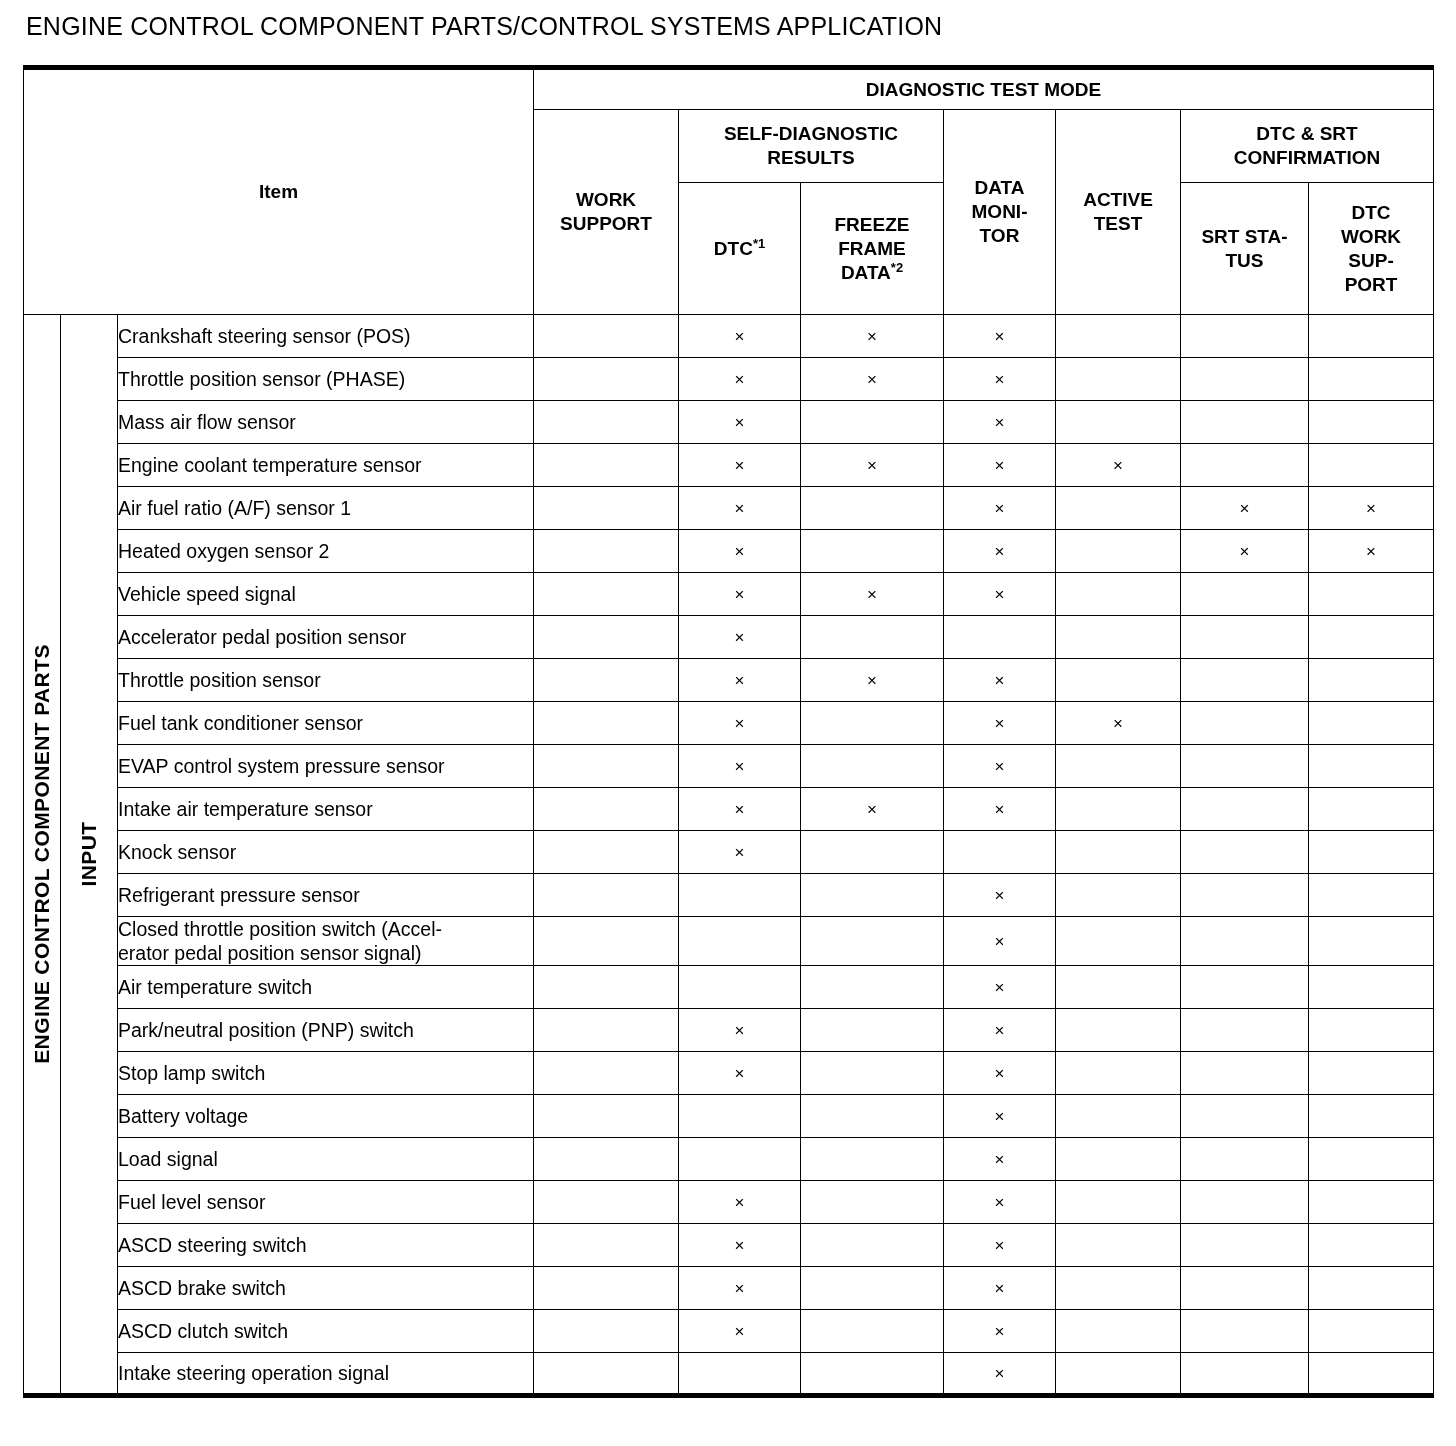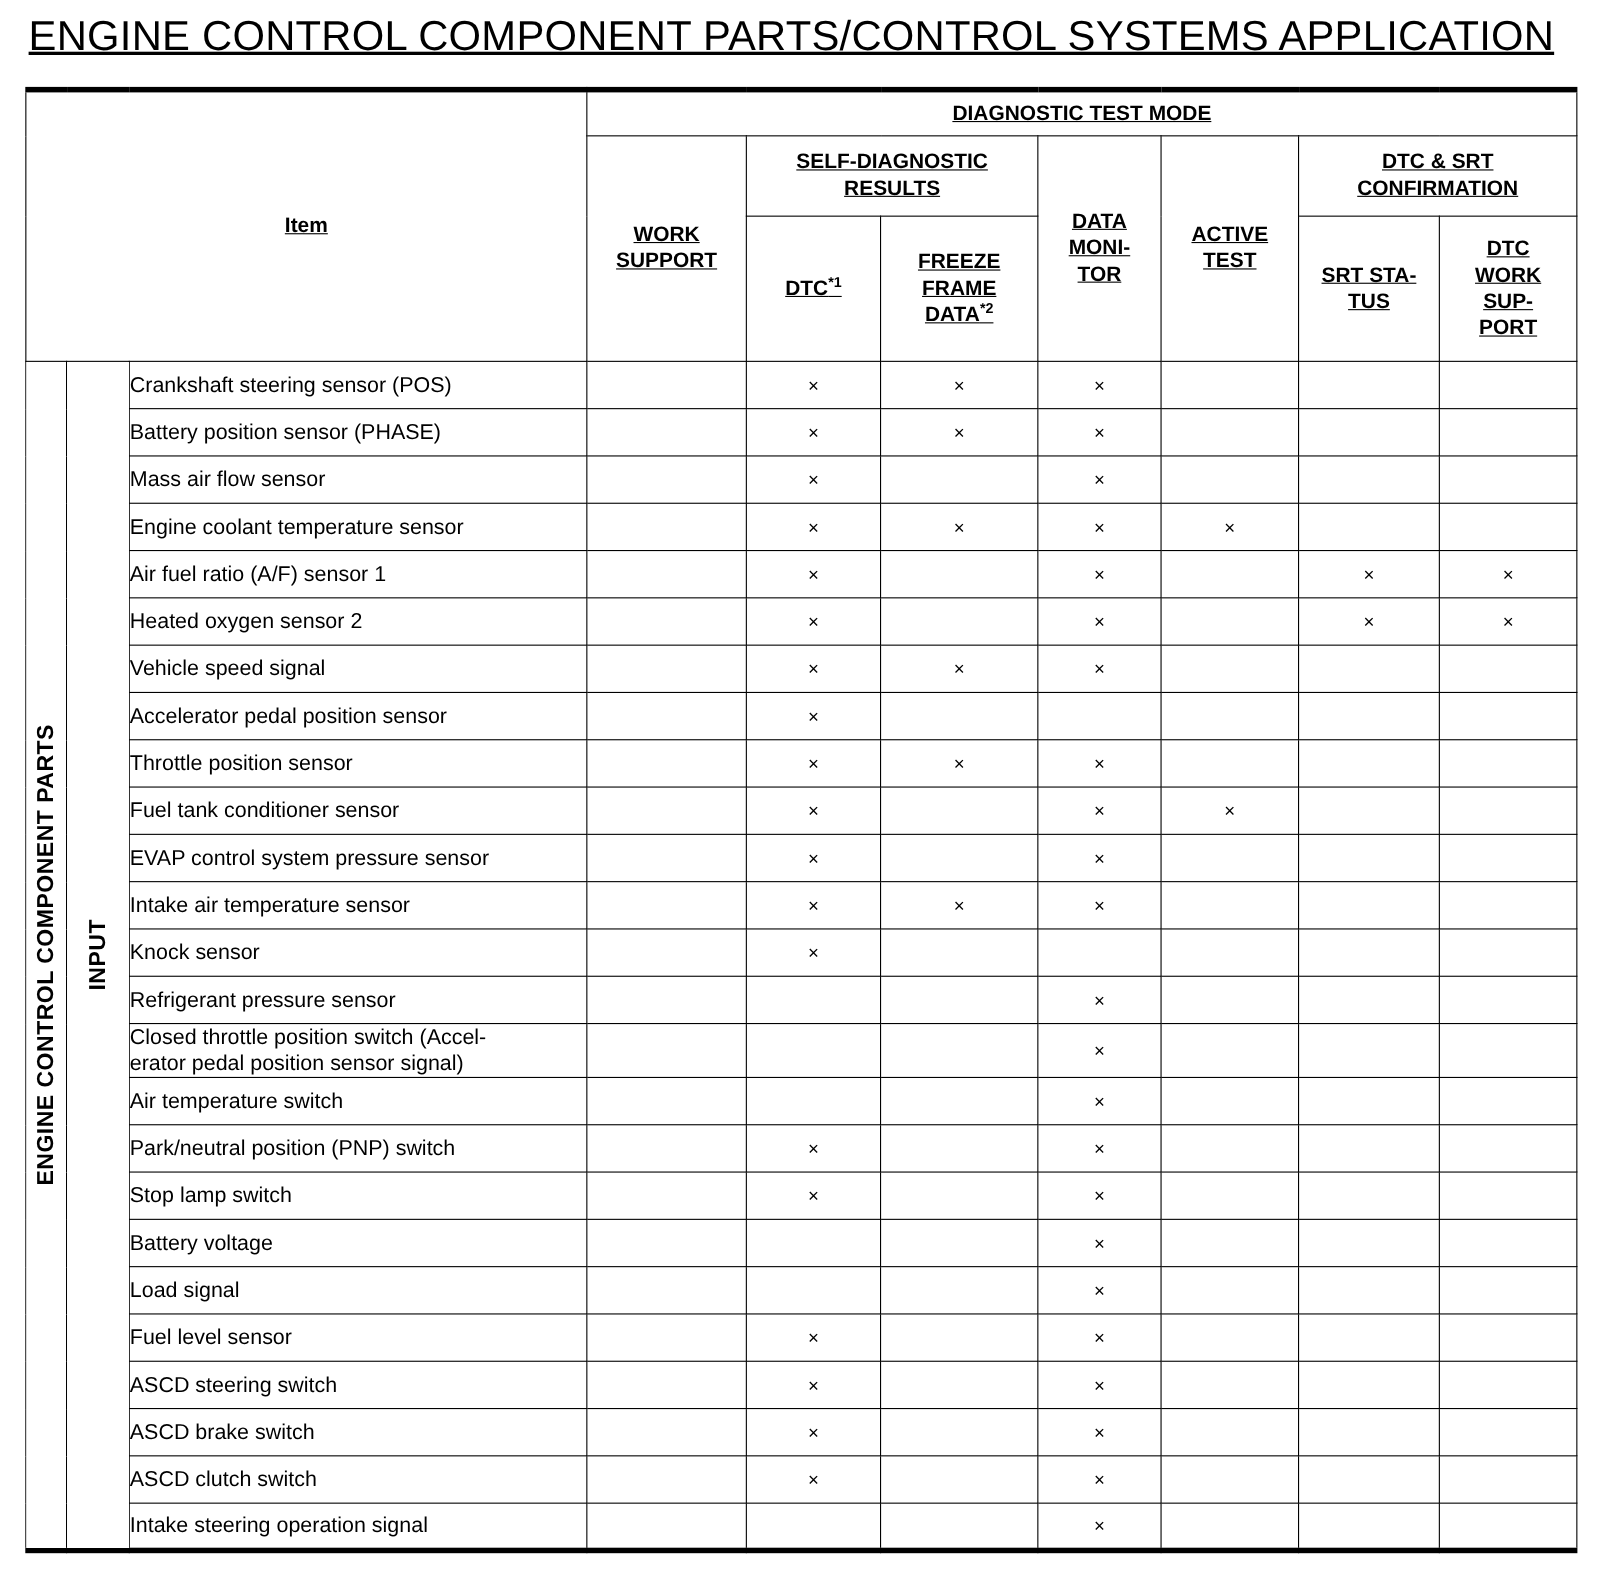--- a/index.html
+++ b/index.html
@@ -11,46 +11,44 @@
     width: 1456px;
     height: 1446px;
     overflow: hidden;
     font-family: "Liberation Sans", sans-serif;
     color: #000;
   }
   .page {
     padding: 10px 23px 0 23px;
   }
   .doc-title {
-    font-size: 38px;
+    font-size: 25px;
     font-weight: 400;
     letter-spacing: 0.2px;
     margin: 2px 0 24px 3px;
     white-space: nowrap;
-    text-decoration: underline;
   }
   table.app {
     border-collapse: collapse;
     table-layout: fixed;
     width: 1410px;
     border-top: 5px solid #000;
     border-bottom: 5px solid #000;
   }
   table.app th,
   table.app td {
     border: 1px solid #000;
     padding: 0;
     background: #fff;
   }
   thead th {
     font-weight: bold;
     font-size: 19px;
     line-height: 24px;
     vertical-align: middle;
-    text-decoration: underline;
   }
   thead tr:nth-child(1) { height: 42px; }
   thead tr:nth-child(2) { height: 73px; }
   thead tr:nth-child(3) { height: 132px; }
   .pre { white-space: pre-line; }
   thead sup {
     font-size: 13px;
     line-height: 0;
   }
   tbody tr { height: 43px; }
@@ -148,21 +146,21 @@
           <td class="item">Crankshaft steering sensor (POS)</td>
           <td class="mark"></td>
           <td class="mark">×</td>
           <td class="mark">×</td>
           <td class="mark">×</td>
           <td class="mark"></td>
           <td class="mark"></td>
           <td class="mark"></td>
         </tr>
         <tr>
-          <td class="item">Battery position sensor (PHASE)</td>
+          <td class="item">Throttle position sensor (PHASE)</td>
           <td class="mark"></td>
           <td class="mark">×</td>
           <td class="mark">×</td>
           <td class="mark">×</td>
           <td class="mark"></td>
           <td class="mark"></td>
           <td class="mark"></td>
         </tr>
         <tr>
           <td class="item">Mass air flow sensor</td>

